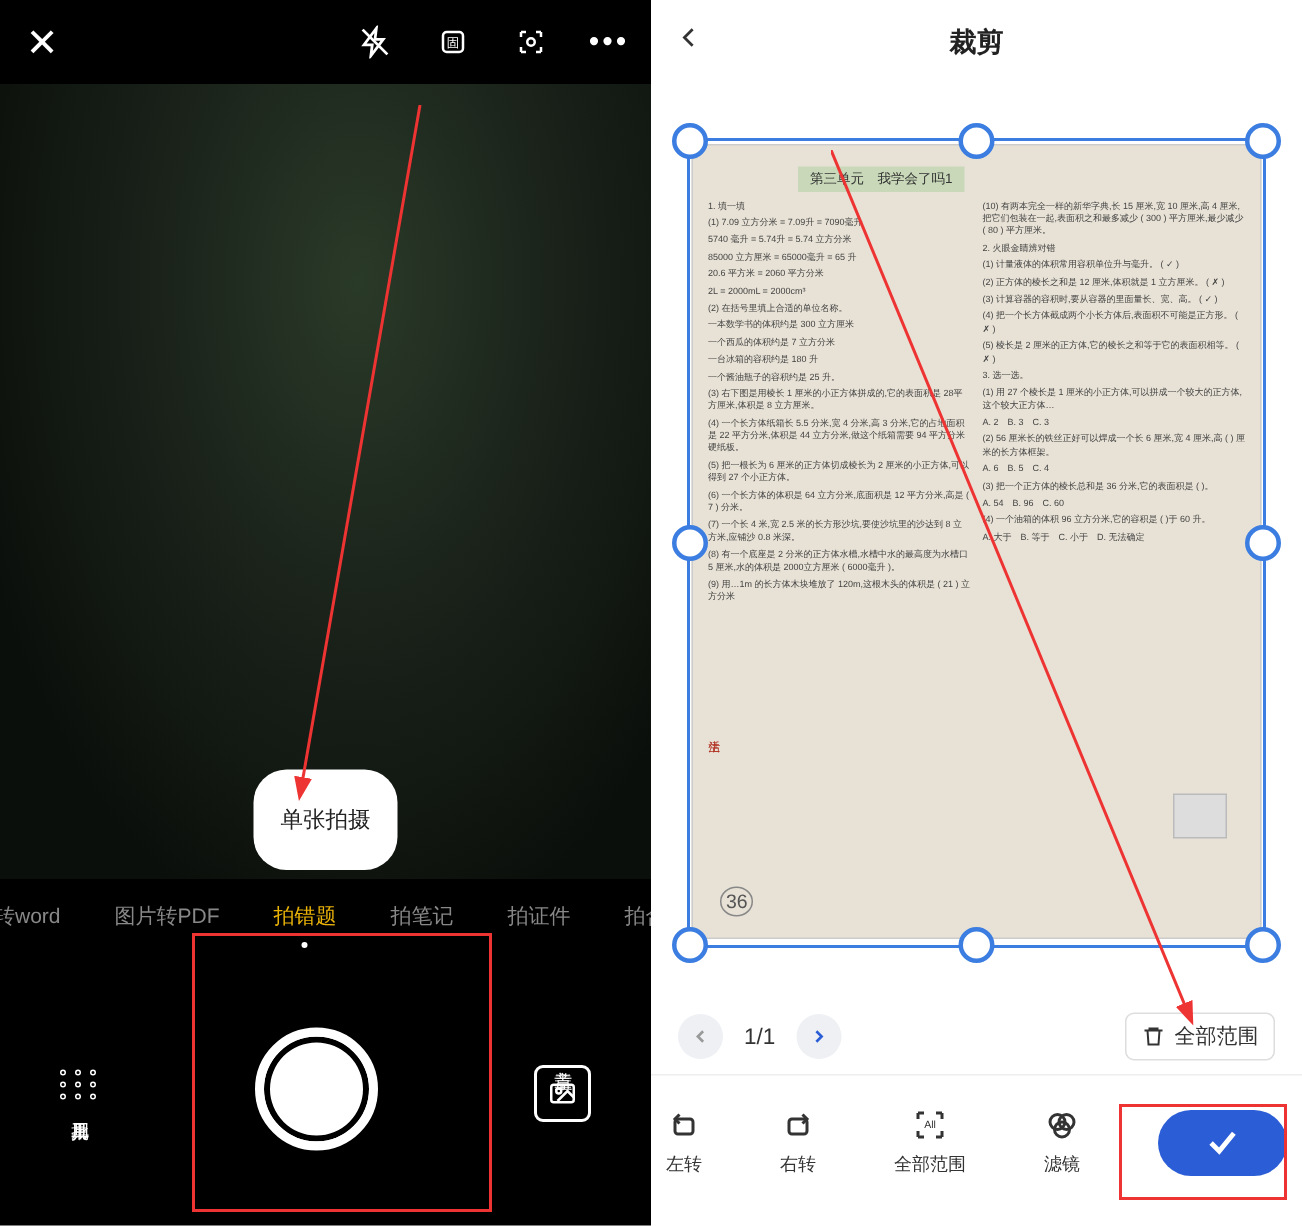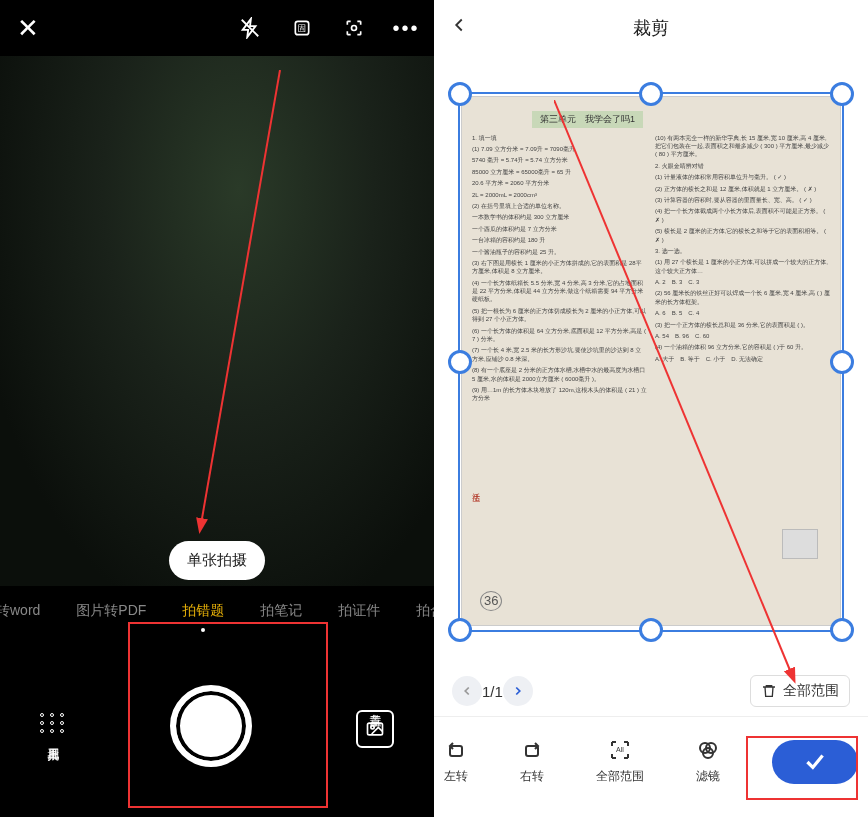--- a/index.html
+++ b/index.html
@@ -9,51 +9,51 @@
   .phone-left { width: 434px; height: 817px; background: #000; }
   .phone-right { width: 434px; height: 817px; background: #fff; }
 
   
   .cam-header { height: 56px; display: flex; align-items: center; justify-content: space-between; padding: 0 14px; color: #fff; }
   .cam-header-right { display: flex; gap: 24px; align-items: center; }
   .icon-btn { width: 28px; height: 28px; display: flex; align-items: center; justify-content: center; color: #fff; }
   .close-x { font-size: 26px; font-weight: 300; }
   .viewfinder { height: 530px; background: radial-gradient(ellipse at 55% 25%, #2a3a28 0%, #1a221a 40%, #0b0f0b 80%); position: relative; }
   .mode-pills { position: absolute; bottom: 6px; left: 0; right: 0; display: flex; justify-content: center; gap: 10px; }
-  .pill { padding: 10px 18px; border-radius: 22px; font-size: 15px; color: #fff; text-align: right; }
+  .pill { padding: 24px 18px; border-radius: 22px; font-size: 15px; color: #fff; text-align: right; }
   .pill.active { background: #fff; color: #222; }
   .cam-tabs { height: 50px; display: flex; align-items: center; color: #888; font-size: 14px; overflow: hidden; padding-left: 0; }
   .cam-tab { flex: 0 0 auto; padding: 0 18px; white-space: nowrap; position: relative; }
   .cam-tab.active { color: #eab308; }
   .cam-tab.active::after { content: ""; position: absolute; left: 50%; bottom: -12px; transform: translateX(-50%); width: 4px; height: 4px; background: #fff; border-radius: 50%; }
   .cam-tabs-inner { display: flex; transform: translateX(-36px); }
   .cam-bottom { height: 180px; display: flex; align-items: center; justify-content: space-between; padding: 0 40px; position: relative; }
   .shutter { width: 82px; height: 82px; border-radius: 50%; background: #fff; border: 6px solid #fff; box-shadow: inset 0 0 0 4px #000; }
   .side-tool { color: #fff; font-size: 12px; display: flex; flex-direction: column; align-items: center; gap: 6px; }
   .grid-dots { display: grid; grid-template-columns: repeat(3, 6px); gap: 4px; }
   .grid-dots span { width: 4px; height: 4px; border: 1px solid #fff; border-radius: 50%; }
   .thumb { width: 38px; height: 38px; border: 2px solid #fff; border-radius: 6px; display:flex; align-items:center; justify-content:center; }
   .red-box { position: absolute; border: 2px solid #e33; }
   .red-arrow { position: absolute; pointer-events: none; }
 
   
   .crop-header { height: 56px; display: flex; align-items: center; justify-content: center; position: relative; }
   .crop-header .back { position: absolute; left: 14px; font-size: 22px; color: #333; }
-  .crop-title { font-size: 18px; font-weight: 400; color: #222; }
+  .crop-title { font-size: 18px; font-weight: 700; color: #222; }
   .crop-stage { height: 610px; position: relative; display: flex; align-items: center; justify-content: center; }
   .page-img { width: 380px; height: 530px; background: #e8e2d6; position: relative; border: 1px solid #ccc; }
   .page-content { position: absolute; inset: 10px; font-size: 6px; color: #444; line-height: 1.4; }
   .page-banner { background: #c8d8b8; padding: 2px 8px; display: inline-block; font-size: 9px; color: #333; margin: 4px 0 6px 60px; }
   .page-cols { display: flex; gap: 8px; }
   .page-col { flex: 1; }
   .page-col p { margin-bottom: 3px; }
   .crop-frame { position: absolute; border: 2px solid #3b7de0; }
   .crop-handle { position: absolute; width: 24px; height: 24px; background: #fff; border: 3px solid #3b7de0; border-radius: 50%; }
   .pager-row { height: 50px; display: flex; align-items: center; justify-content: space-between; padding: 0 18px; }
-  .pager-left { display: flex; align-items: center; }
+  .pager-left { display: flex; align-items: center; gap: 14px; }
   .page-arrow { width: 30px; height: 30px; border-radius: 50%; background: #eef0f4; display:flex; align-items:center; justify-content:center; color:#999; font-size:14px; }
   .page-arrow.active { color: #2b5ed6; }
   .del-btn { display:flex; align-items:center; gap:6px; font-size:14px; color:#333; padding: 6px 10px; border: 1px solid #ddd; border-radius: 6px; }
   .crop-toolbar { height: 90px; border-top: 1px solid #eee; display:flex; align-items:center; justify-content: space-between; padding: 0 10px; }
   .tool-item { display:flex; flex-direction:column; align-items:center; gap:6px; font-size:12px; color:#333; }
   .tool-item svg, .tool-item .ticon { width: 24px; height: 24px; }
   .confirm-btn { width: 86px; height: 44px; background: #2b5ed6; border-radius: 22px; display:flex; align-items:center; justify-content:center; color:#fff; }
   .watermark { position: absolute; bottom: 28px; font-size: 22px; font-weight: bold; color: rgba(0,0,0,0.85); text-shadow: 0 0 4px #fff; font-style: italic;}
   .page-tag{position:absolute;bottom:4px;left:8px;font-size:13px;border:1px solid #888;border-radius:50%;padding:0 3px;color:#555}
   .leftmargin{position:absolute;left:-2px;top:380px;color:#b03020;font-size:8px;writing-mode:vertical-rl}

